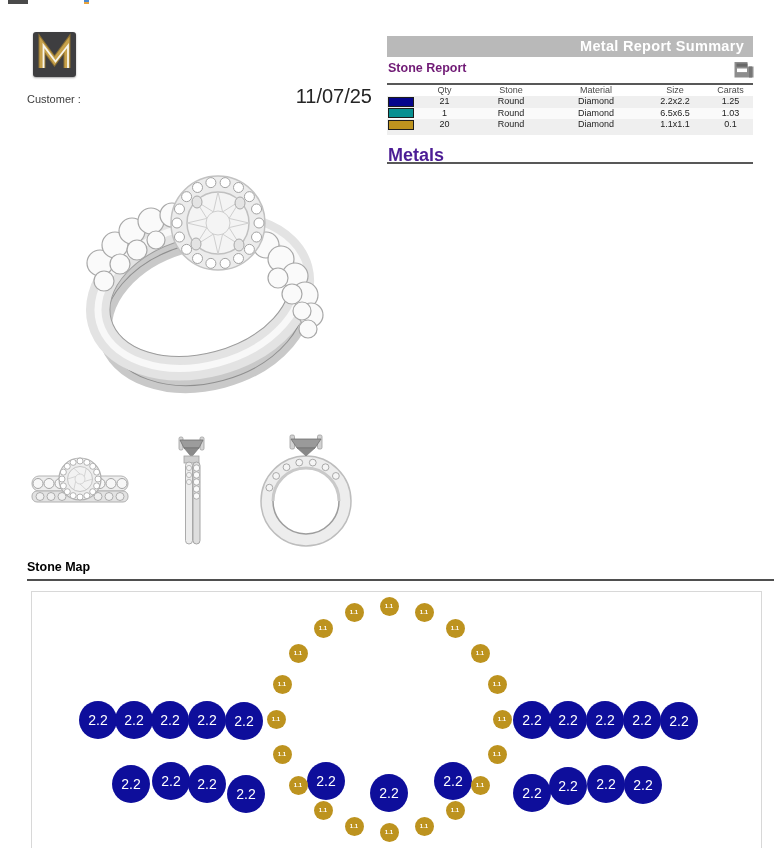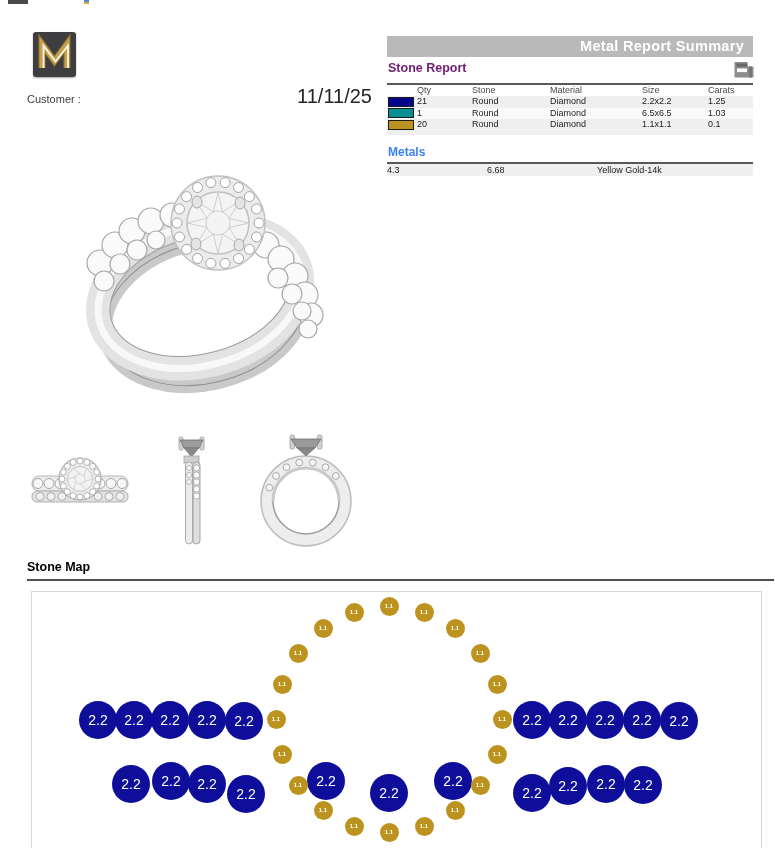--- a/index.html
+++ b/index.html
@@ -18,26 +18,26 @@
   
   .logo{left:33px;top:32px;width:43px;height:45px;background:#3e3e40;border-radius:3px;box-shadow:0 1px 2px rgba(0,0,0,.35)}
 
   .customer{left:27px;top:93px;font-size:11px;color:#3c3c3c}
   .date{left:230px;top:85px;width:142px;text-align:right;font-size:20px;color:#252525}
 
   
   .titlebar{left:387px;top:36px;width:366px;height:21px;background:#b9b9b9;box-sizing:border-box;
             color:#fff;font-weight:bold;font-size:14.5px;line-height:21px;text-align:right;padding-right:9px;letter-spacing:.3px}
   .sr-heading{left:388px;top:61px;font-size:12.5px;font-weight:bold;color:#701a75}
-  .metals-heading{left:388px;top:145px;font-size:12px;font-weight:bold;color:#3b82f6}
+  .metals-heading{left:388px;top:145px;font-size:18px;font-weight:bold;color:#4c1d95}
   .save{left:734px;top:61px;width:20px;height:17px;padding:0;border:none;background:transparent;cursor:pointer}
 
   .rtable{left:387px;top:83px;width:366px;border-top:2px solid #585858;font-size:9px;color:#222}
   .mtable{left:387px;top:162px;width:366px;border-top:2px solid #585858;font-size:9px;color:#222}
-  .trow{display:flex;height:11.5px;line-height:11.5px;}
+  .trow{display:flex;height:11.5px;line-height:11.5px;text-align:center}
   .thead{color:#4a4a4a;height:11px;line-height:11px}
   .even{background:#efefef}.odd{background:#fafafa}
   .ttail{height:4px;background:#efefef}
   .cw0{width:30px;display:flex;align-items:center}
   .swatch{display:block;width:24px;height:8px;border:1px solid #1c1c1c;margin-left:1px}
   .cw1{width:55px}.cw2{width:78px}.cw3{width:92px}.cw4{width:66px}.cw5{width:45px}
   .mw0{width:100px}.mw1{width:110px}.mw2{width:156px}
   .mrow{height:12px;line-height:12px;background:#efefef}
 
   
@@ -66,21 +66,21 @@
 
 <div class="abs logo">
   <svg width="43" height="45" viewBox="0 0 43 45">
     <path d="M9 36 V12 L21.5 29 L34 12 V36" fill="none" stroke="#8a6f33" stroke-width="7"></path>
     <path d="M9 36 V12 L21.5 29 L34 12 V36" fill="none" stroke="#c7a14a" stroke-width="5"></path>
     <path d="M10.5 36 V13.5 L22.5 29.5 L35 13.5 V36" fill="none" stroke="#f7f5ec" stroke-width="1.8"></path>
   </svg>
 </div>
 
 <div class="abs customer">Customer :</div>
-<div class="abs date">11/11/25</div>
+<div class="abs date">11/07/25</div>
 
 <div class="abs titlebar"><span>Metal Report Summary</span></div>
 <div class="abs sr-heading">Stone Report</div>
 <button class="abs save">
   <svg width="20" height="17" viewBox="0 0 20 17">
     <rect x="0.5" y="1" width="19" height="15.5" fill="#8d8d8d"></rect>
     <rect x="13.5" y="0" width="6.5" height="5.5" fill="#ffffff"></rect>
     <rect x="2.5" y="2.5" width="11" height="3.2" fill="#686868"></rect>
     <rect x="3" y="7.5" width="10" height="3.6" fill="#ffffff"></rect>
     <rect x="15" y="5.5" width="3" height="11" fill="#767676"></rect>
@@ -123,25 +123,20 @@
       <span class="cw2">Round</span>
       <span class="cw3">Diamond</span>
       <span class="cw4">1.1x1.1</span>
       <span class="cw5">0.1</span>
     </div>
     <div class="ttail"></div>
   </div>
 
 <div class="abs metals-heading">Metals</div>
 <div class="abs mtable" id="metals-table">
-    <div class="trow mrow">
-      <span class="mw0">4.3</span>
-      <span class="mw1">6.68</span>
-      <span class="mw2">Yellow Gold-14k</span>
-    </div>
   </div>
 
 <svg class="abs ring-main" id="ringMain" viewBox="0 0 320 265">
   <g>
     <g transform="rotate(-15 150 150)">
       <ellipse cx="148" cy="168" rx="102" ry="70" fill="none" stroke="#c9c9c9" stroke-width="15"></ellipse>
       <ellipse cx="148" cy="168" rx="102" ry="70" fill="none" stroke="#8f8f8f" stroke-width="1"></ellipse>
       <ellipse cx="148" cy="150" rx="104" ry="70" fill="none" stroke="#e3e3e3" stroke-width="24"></ellipse>
       <ellipse cx="148" cy="150" rx="104" ry="70" fill="none" stroke="#f8f8f8" stroke-width="7"></ellipse>
       <ellipse cx="148" cy="150" rx="92" ry="58" fill="none" stroke="#9c9c9c" stroke-width="1"></ellipse>

